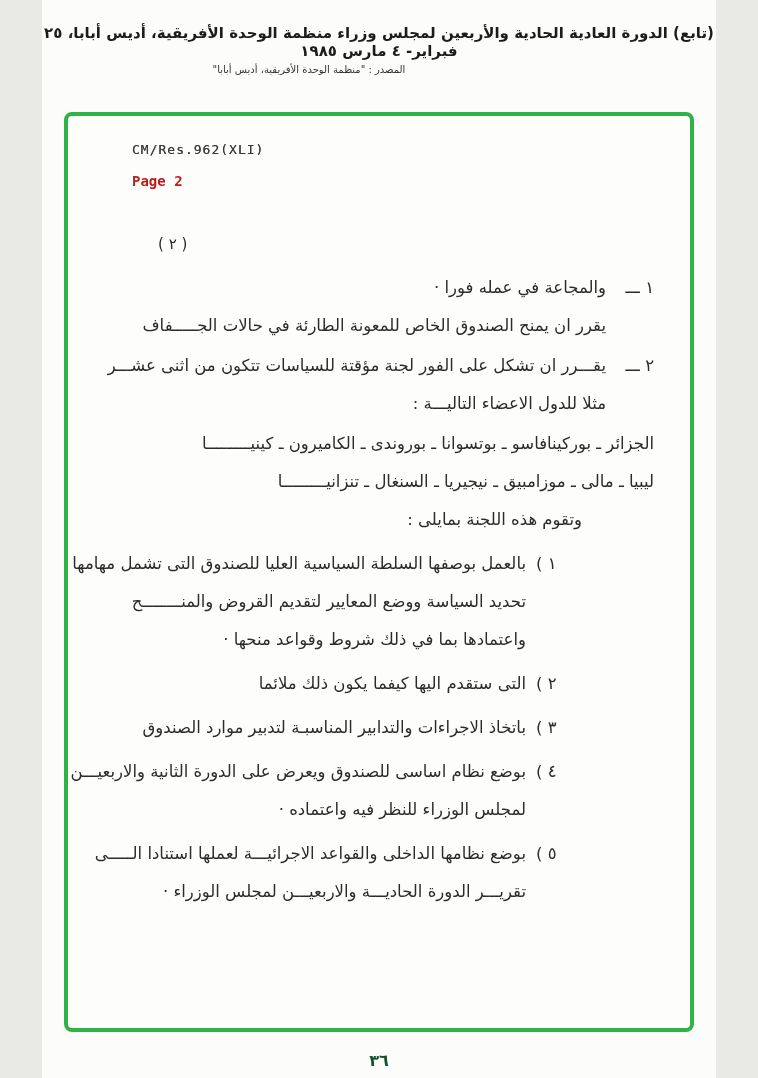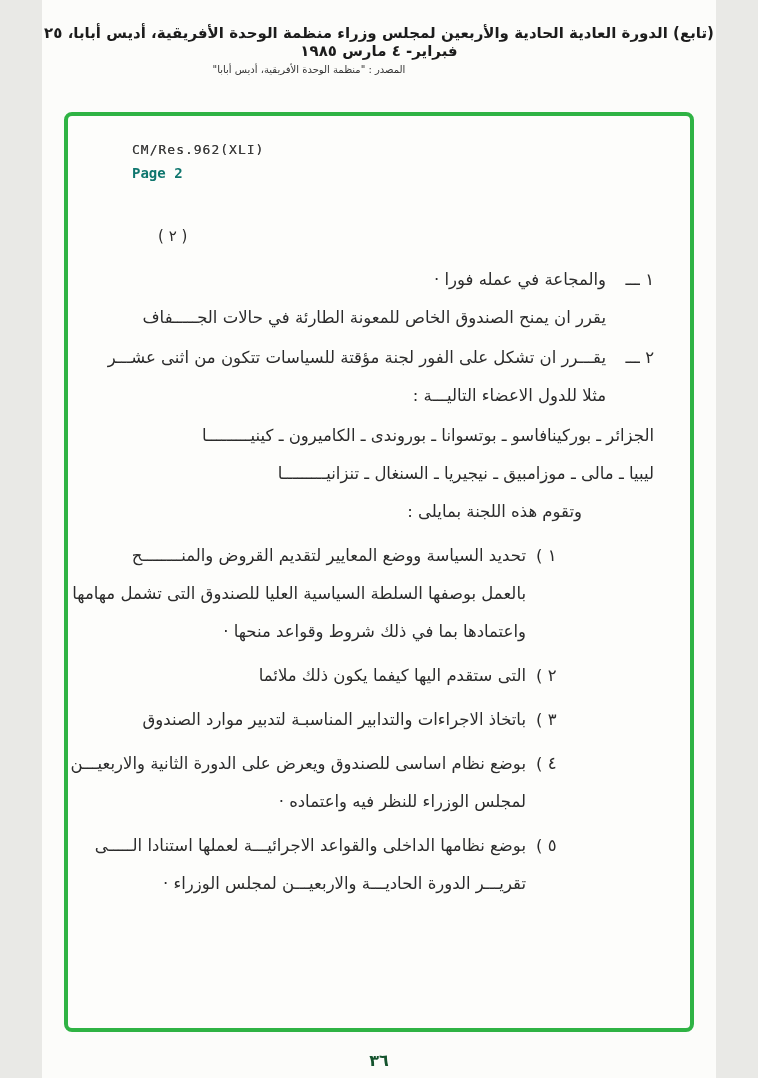--- a/index.html
+++ b/index.html
@@ -50,22 +50,22 @@
     letter-spacing:1px;
     color:#3a3a3a;
     text-shadow:0 0 0.6px #555;
   }
   .doc-pagelabel{
     direction:ltr;
     text-align:left;
     font-family:"DejaVu Sans Mono",monospace;
     font-size:14px;
     font-weight:bold;
-    margin-top:8px;
-    color:#0f766e;
+    margin-top:16px;
+    color:#b91c1c;
   }
   .section-num{
     direction:ltr;
     text-align:left;
     margin:46px 0 0 26px;
     font-size:15px;
     color:#2b2b2b;
   }
   
   .doc-body{
@@ -137,22 +137,22 @@
       <div class="states">
         <div class="line">الجزائر ـ بوركينافاسو ـ بوتسوانا ـ بوروندى ـ الكاميرون ـ كينيـــــــــا</div>
         <div class="line">ليبيا ـ مالى ـ موزامبيق ـ نيجيريا ـ السنغال ـ تنزانيـــــــــا</div>
       </div>
 
       <div class="line intro">وتقوم هذه اللجنة بمايلى :</div>
 
       <div class="sub">
         <span class="sub-num" dir="ltr">( ١</span>
         <div class="sub-text">
+          <div class="line">بالعمل بوصفها السلطة السياسية العليا للصندوق التى تشمل مهامها</div>
           <div class="line">تحديد السياسة ووضع المعايير لتقديم القروض والمنــــــــح</div>
-          <div class="line">بالعمل بوصفها السلطة السياسية العليا للصندوق التى تشمل مهامها</div>
           <div class="line">واعتمادها بما في ذلك شروط وقواعد منحها ·</div>
         </div>
       </div>
 
       <div class="sub">
         <span class="sub-num" dir="ltr">( ٢</span>
         <div class="sub-text">
           <div class="line">التى ستقدم اليها كيفما يكون ذلك ملائما</div>
         </div>
       </div>

